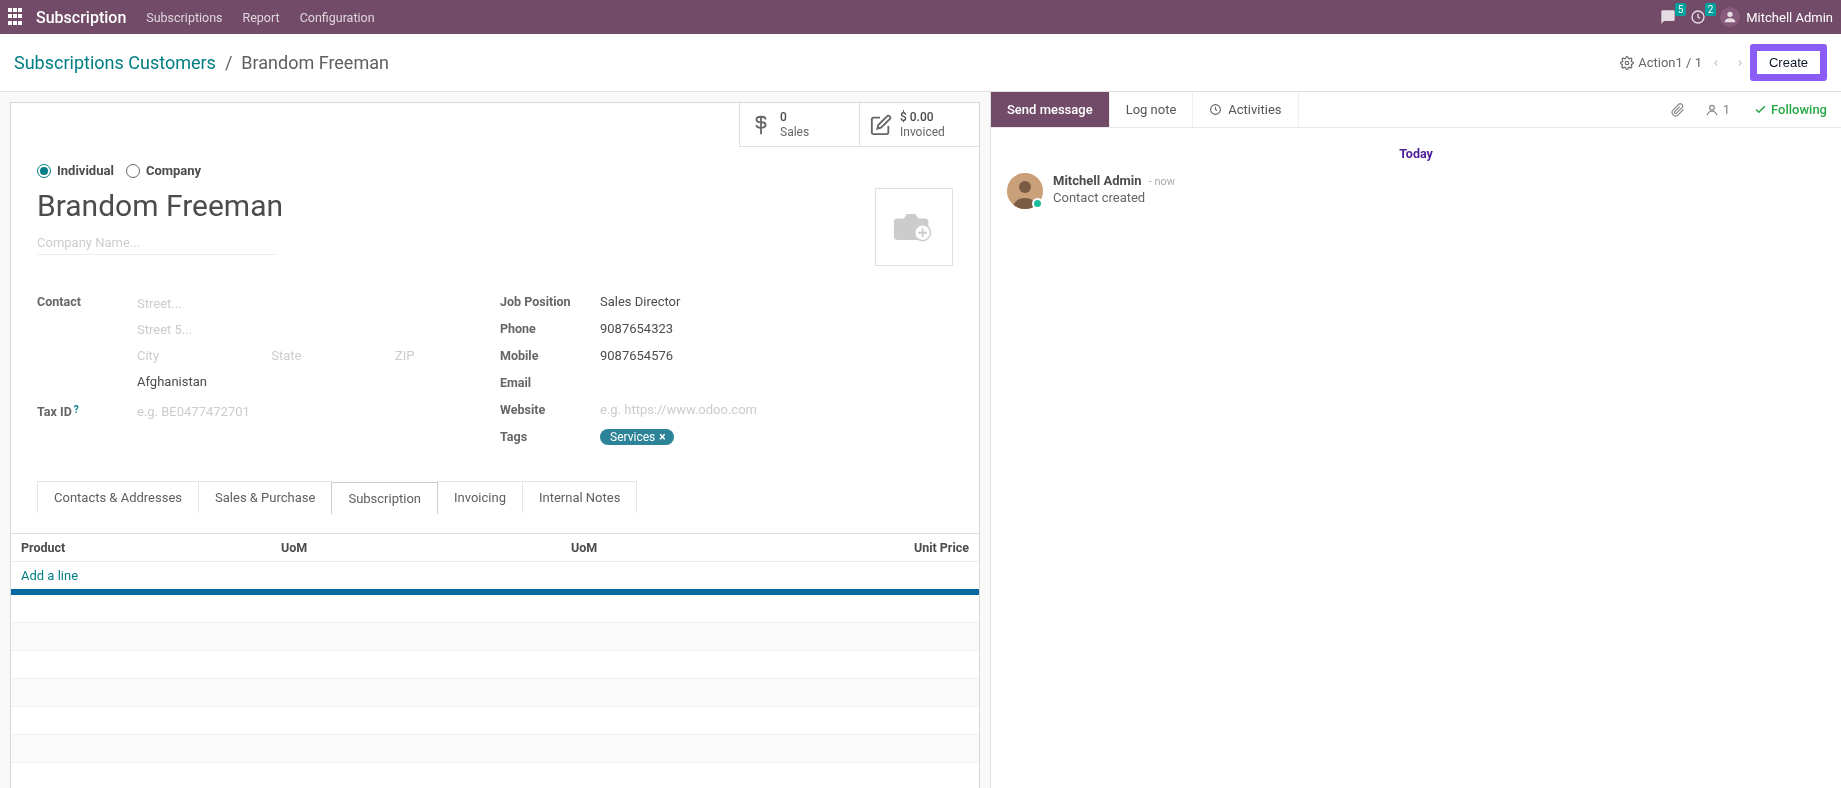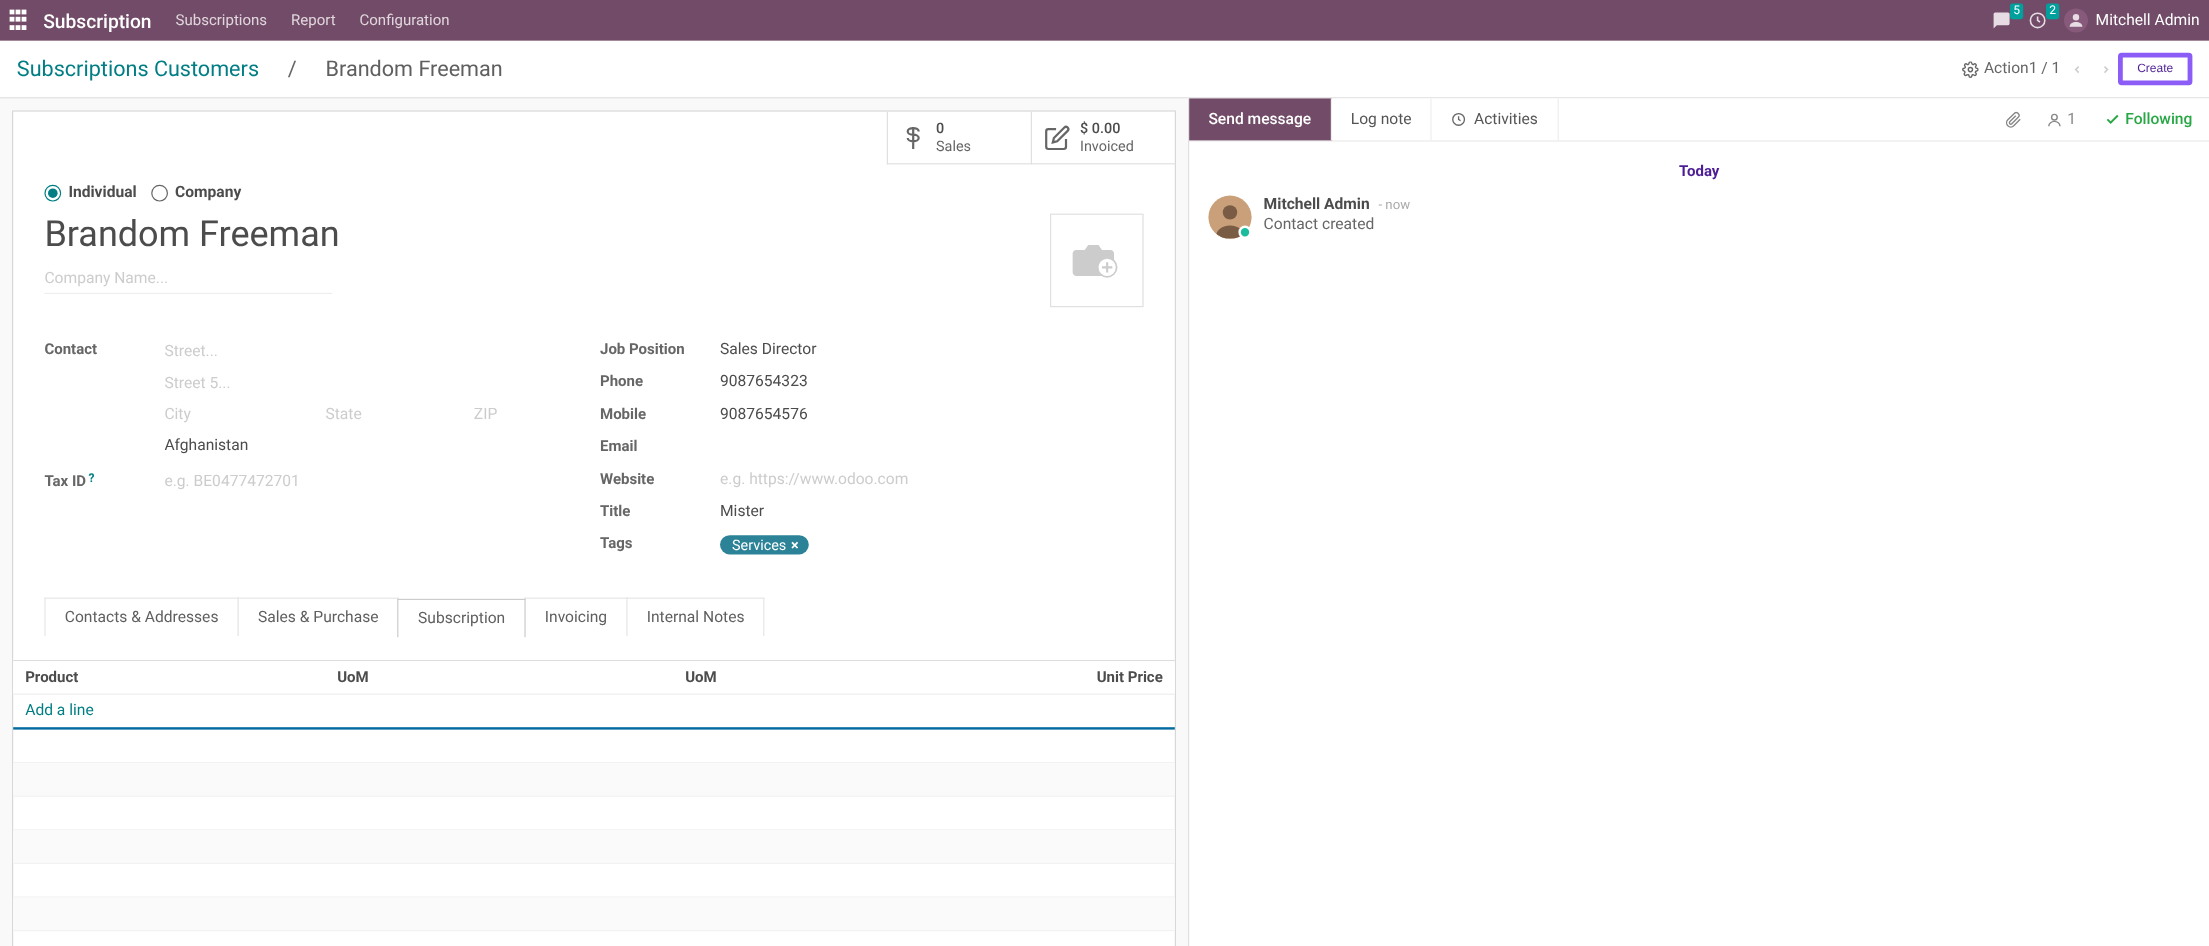--- a/index.html
+++ b/index.html
@@ -13,28 +13,28 @@
   .nav-link { color: #e0d6dc; font-size: 12.5px; margin-right: 20px; text-decoration: none; cursor: pointer; }
   .nav-spacer { flex: 1; }
   .nav-icon-wrap { position: relative; margin-right: 14px; cursor: pointer; display: flex; align-items: center; }
   .nav-icon-wrap svg { width: 16px; height: 16px; }
   .nav-badge { position: absolute; top: -6px; right: -10px; background: #00A09D; color: #fff; font-size: 10px; border-radius: 2px; padding: 0 3px; line-height: 13px; height: 13px; }
   .nav-user { display: flex; align-items: center; gap: 6px; cursor: pointer; }
   .nav-avatar { width: 20px; height: 20px; border-radius: 50%; background: #875A7B; display:flex; align-items:center; justify-content:center; overflow:hidden; }
 
   
   .control-panel { background: #fff; border-bottom: 1px solid #e0e0e0; display: flex; align-items: center; padding: 10px 14px; min-height: 36px; }
-  .breadcrumb { font-size: 18px; color: #666; display: flex; align-items: center; gap: 24px; }
+  .breadcrumb { font-size: 18px; color: #666; display: flex; align-items: center; gap: 9px; }
   .breadcrumb a { color: #017E84; text-decoration: none; cursor: pointer; }
   .breadcrumb .current { color: #5f5f5f; }
   .cp-right { margin-left: auto; display: flex; align-items: center; gap: 0; }
   .cp-action { display: flex; align-items: center; gap: 4px; color: #666; cursor: pointer; font-size: 13px; }
   .cp-pager { display: flex; align-items: center; gap: 4px; color: #666; font-size: 13px; }
   .cp-pager-btn { width: 20px; height: 26px; display:flex; align-items:center; justify-content:center; cursor:pointer; color:#ccc; }
-  .btn-create { border: 4px solid #8b5cf6; color: #4c1d95; background:#fff; padding: 4px 12px; border-radius:3px; font-weight:500; cursor:pointer; font-size:10px;}
+  .btn-create { border: 7px solid #8b5cf6; color: #0f172a; background:#fff; padding: 4px 12px; border-radius:3px; font-weight:500; cursor:pointer; font-size:13px;}
 
   
   .main-area { display: flex; }
   .form-column { flex: 0 0 990px; }
   .chatter-column { flex: 1; border-left: 1px solid #e0e0e0; background:#fff; display:flex; flex-direction:column; min-height: 750px;}
 
   .form-sheet-bg { padding: 10px; }
   .form-sheet { background: #fff; border: 1px solid #d8d8d8; min-height: 700px; }
 
   
@@ -78,21 +78,21 @@
   .tabs { display:flex; margin-top: 24px; }
   .tab { border:1px solid #ddd; border-bottom:none; padding:8px 16px; font-size:13px; cursor:pointer; background:#fff; margin-right:-1px; color:#5f5f5f;}
   .tab:not(.active) { background:#fff; border-color:#e6e6e6; }
   .tab.active { background:#fff; border-top:1px solid #ccc; border-left:1px solid #ccc; border-right:1px solid #ccc; position:relative; top:1px; }
   .tab-content { border:1px solid #ddd; border-left:none; border-right:none; }
   .thead { display:flex; font-weight:700; background:#fff; border-bottom:1px solid #eee; padding:6px 10px; font-size:12.5px; color:#4c4c4c;}
   .th-prod { flex: 0 0 260px; }
   .th-uom1 { flex: 0 0 290px; }
   .th-uom2 { flex: 1; }
   .th-price { flex: 0 0 90px; text-align:right; }
-  .add-line { padding:6px 10px; color:#017E84; cursor:pointer; font-size:13px; border-bottom:2px solid #0369a1;}
+  .add-line { padding:6px 10px; color:#017E84; cursor:pointer; font-size:13px; border-bottom:6px solid #0369a1;}
   .blank-row { height: 28px; border-bottom:1px solid #f2f2f2; }
   .blank-row:nth-child(even){ background:#fafafa; }
 
   
   .chatter-top { display:flex; align-items:center; border-bottom:1px solid #e9e9e9; }
   .btn-chat { padding: 10px 16px; font-size:13px; cursor:pointer; color:#555; border-right:1px solid #eee; display:flex; align-items:center; gap:6px;}
   .btn-chat.primary { background:#714B67; color:#fff; font-weight:500;}
   .chatter-spacer { flex:1; }
   .chatter-icon { padding:0 10px; color:#888; cursor:pointer; display:flex; align-items:center; gap:4px; font-size:13px;}
   .follow-status { color:#28a745; display:flex; align-items:center; gap:4px; padding:0 14px; font-size:13px; font-weight:500; cursor:pointer;}
@@ -274,24 +274,20 @@
                 </div>
               <div class="frow">
                   <div class="flabel">Email</div>
                   <div class="fval"></div>
                 </div>
               <div class="frow">
                   <div class="flabel">Website</div>
                   <div class="fval placeholder">e.g. https://www.odoo.com</div>
                 </div>
               <div class="frow">
-                  <div class="flabel">Title</div>
-                  <div class="fval">Mister</div>
-                </div>
-              <div class="frow">
                   <div class="flabel">Tags</div>
                 <div class="fval">
                   <span class="tag-chip">
                     <span>Services</span>
                     <span class="tag-x">×</span>
                   </span>
                 </div>
               </div>
             </div>
           </div>

